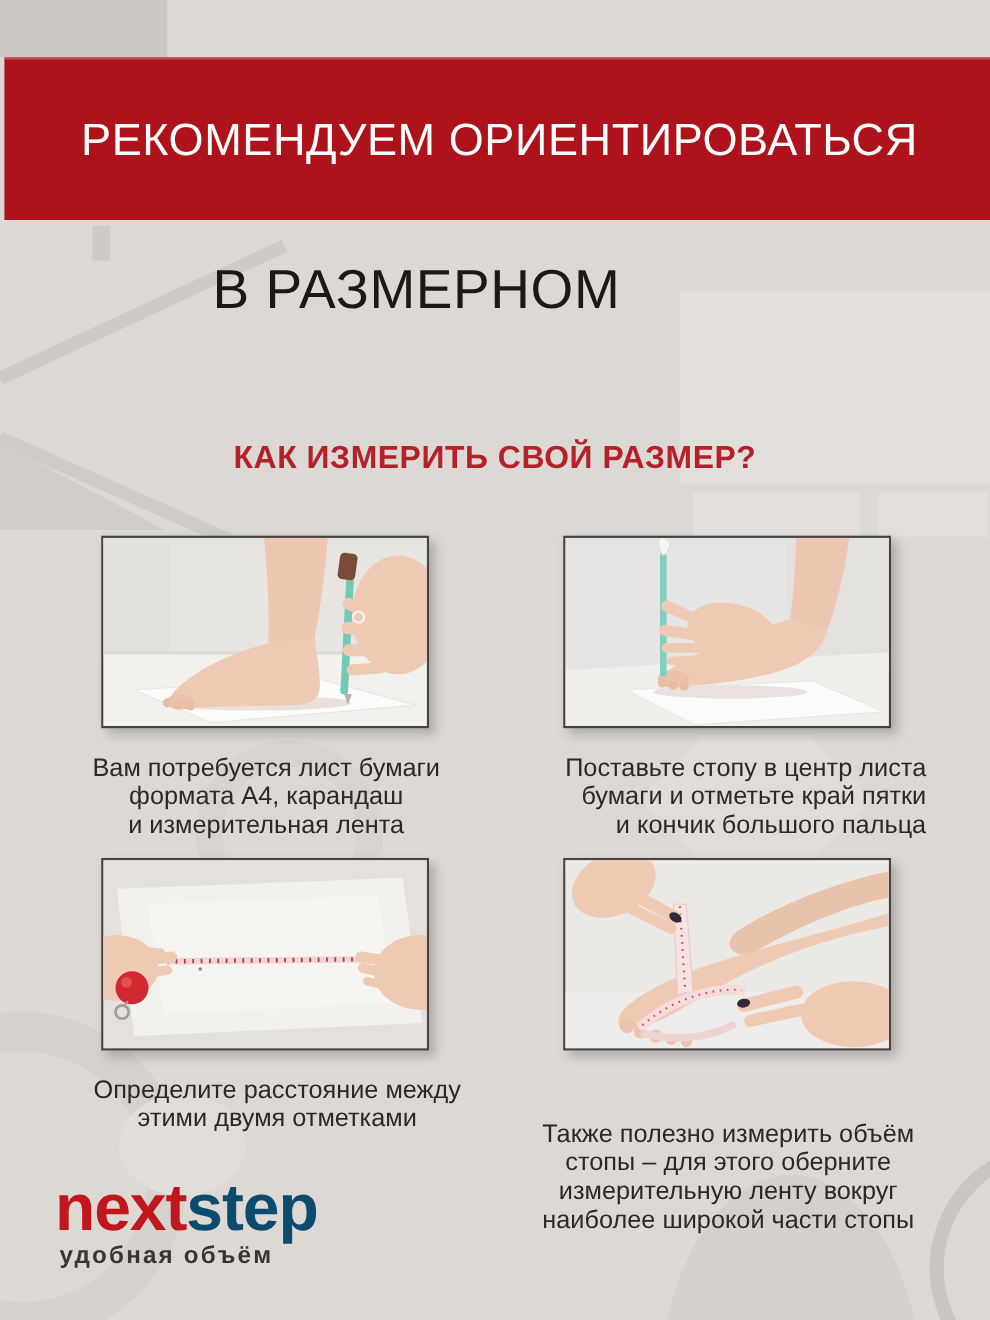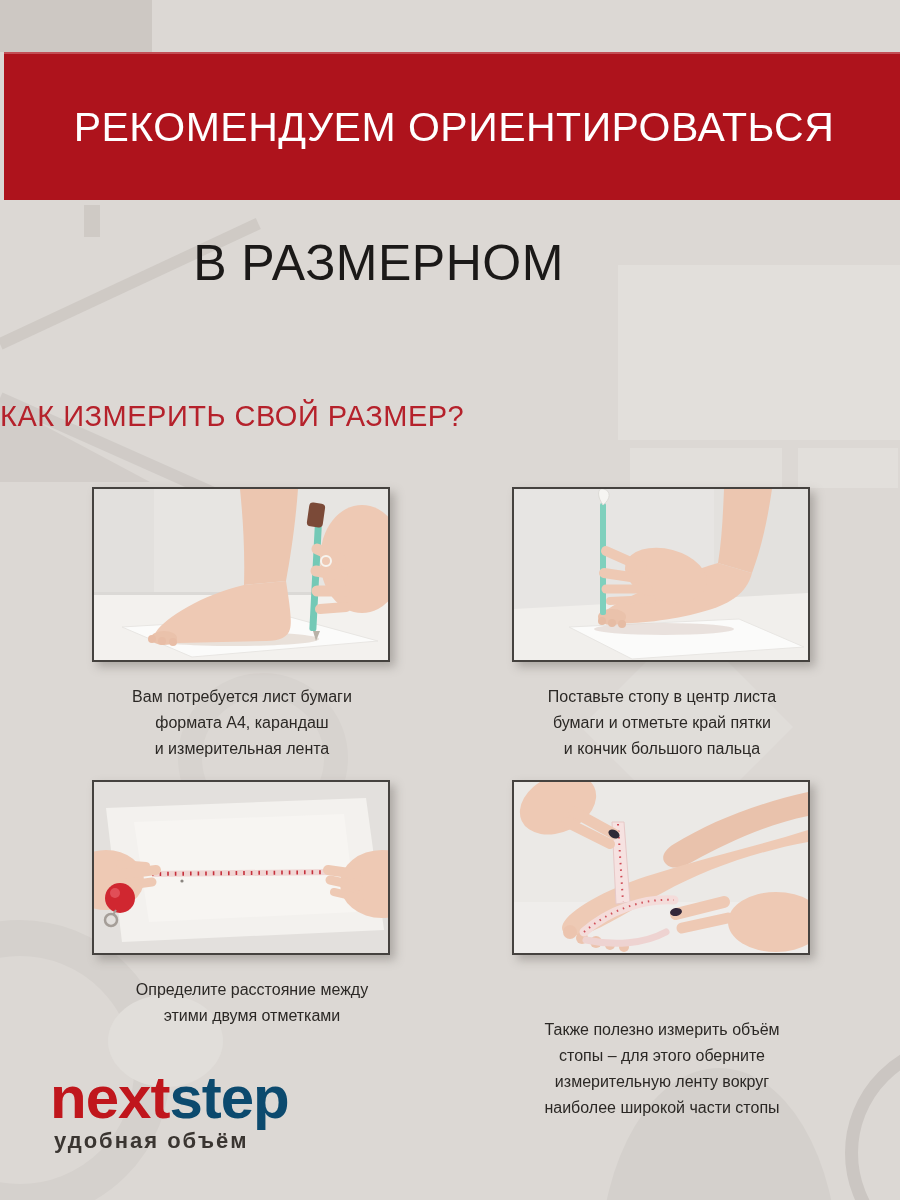--- a/index.html
+++ b/index.html
@@ -42,42 +42,42 @@
     box-sizing:border-box;
   }
   .banner-line { color:#ffffff; font-size:41px; font-weight:500; letter-spacing:.5px; white-space:nowrap; }
 
   
   .heading {
     position:absolute; z-index:2; left:0; top:222px; width:757px; text-align:center;
     color:#1b1918; font-size:50px; font-weight:500; line-height:82px; letter-spacing:.5px;
   }
   .subheading {
-    position:absolute; z-index:2; left:0; top:400px; width:900px; 
-    color:#b5212b; font-size:29px; font-weight:400; letter-spacing:.5px;
+    position:absolute; z-index:2; left:0; top:400px; width:900px; text-align:center;
+    color:#b5212b; font-size:29px; font-weight:700; letter-spacing:.5px;
   }
 
   
   .photo {
     position:absolute; z-index:2; width:298px; height:175px; box-sizing:border-box;
     border:2px solid #45423f; background:#eceae7;
     box-shadow:5px 5px 9px rgba(100,95,90,.38);
   }
   .photo svg { display:block; width:100%; height:100%; }
   .p1 { left:92px;  top:487px; }
   .p2 { left:512px; top:487px; }
   .p3 { left:92px;  top:780px; }
   .p4 { left:512px; top:780px; }
 
   .caption {
     position:absolute; z-index:2; width:360px; text-align:center;
-    font-size:16px; line-height:26px; color:#2b2825; white-space:pre-line;
+    font-size:23px; line-height:26px; color:#2b2825; white-space:pre-line;
   }
   .c1 { left:62px;  top:684px; }
-  .c2 { left:482px; top:684px; }
+  .c2 { left:482px; top:684px;text-align:right; }
   .c3 { left:72px;  top:977px; }
   .c4 { left:482px; top:977px;margin-top:40px; }
 
   
   .logo {
     position:absolute; z-index:2; left:50px; top:1063px;
     font-size:60px; font-weight:700; letter-spacing:-1px;
   }
   .logo-next { color:#c0161c; }
   .logo-step { color:#0c4a6e; }

